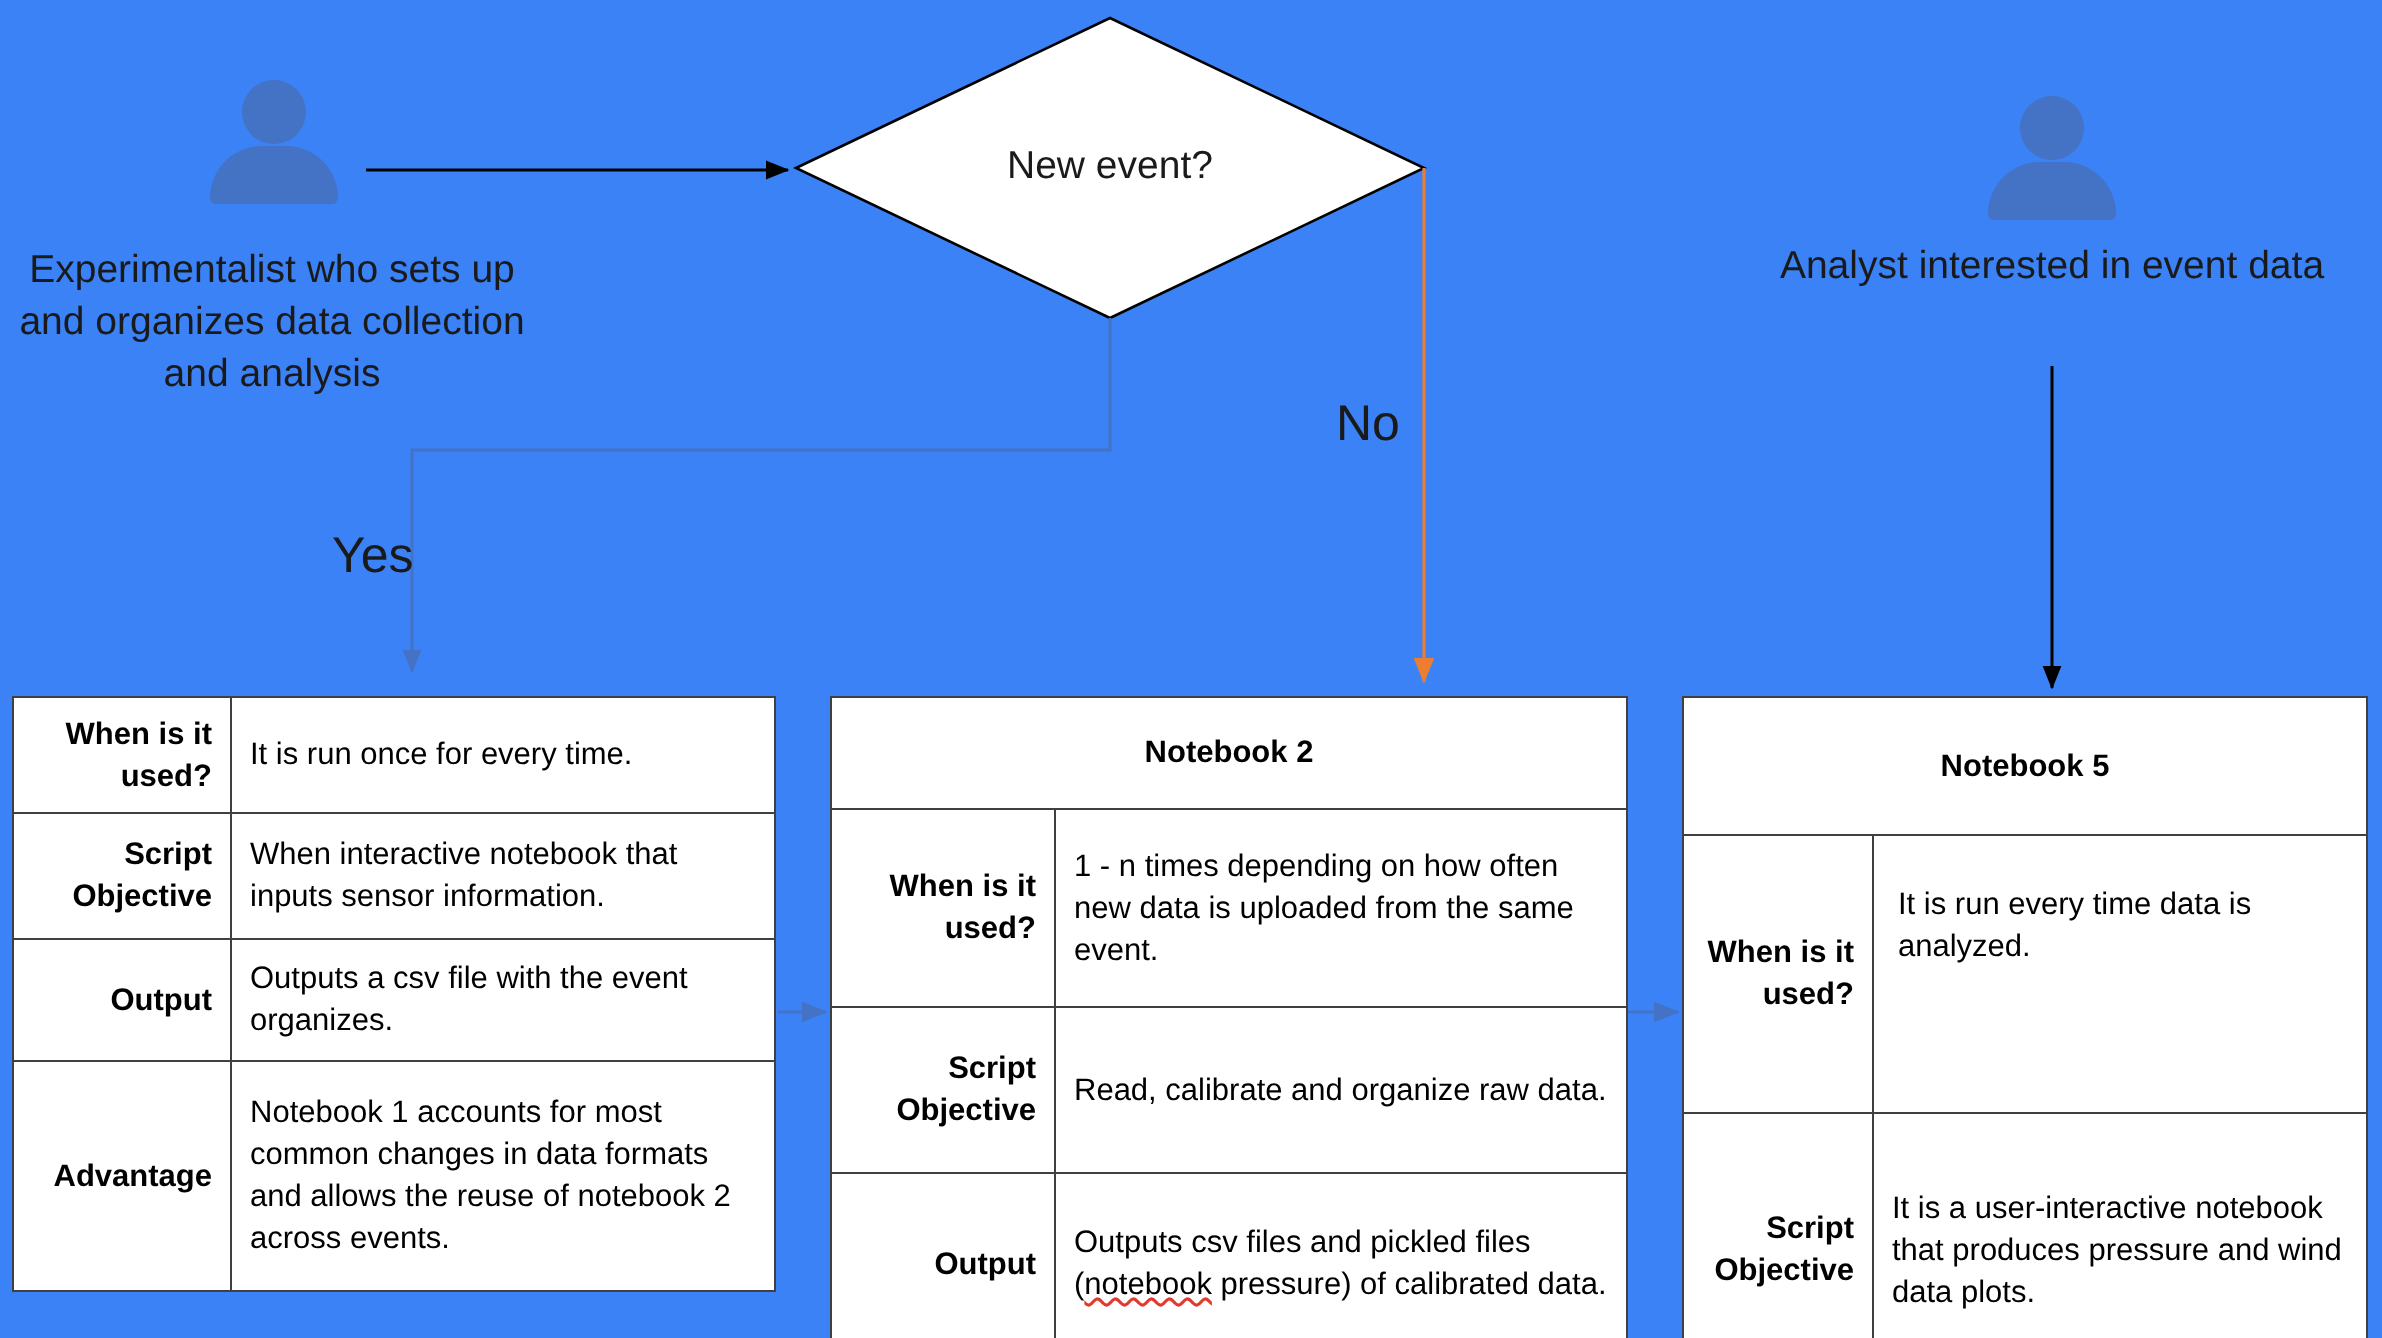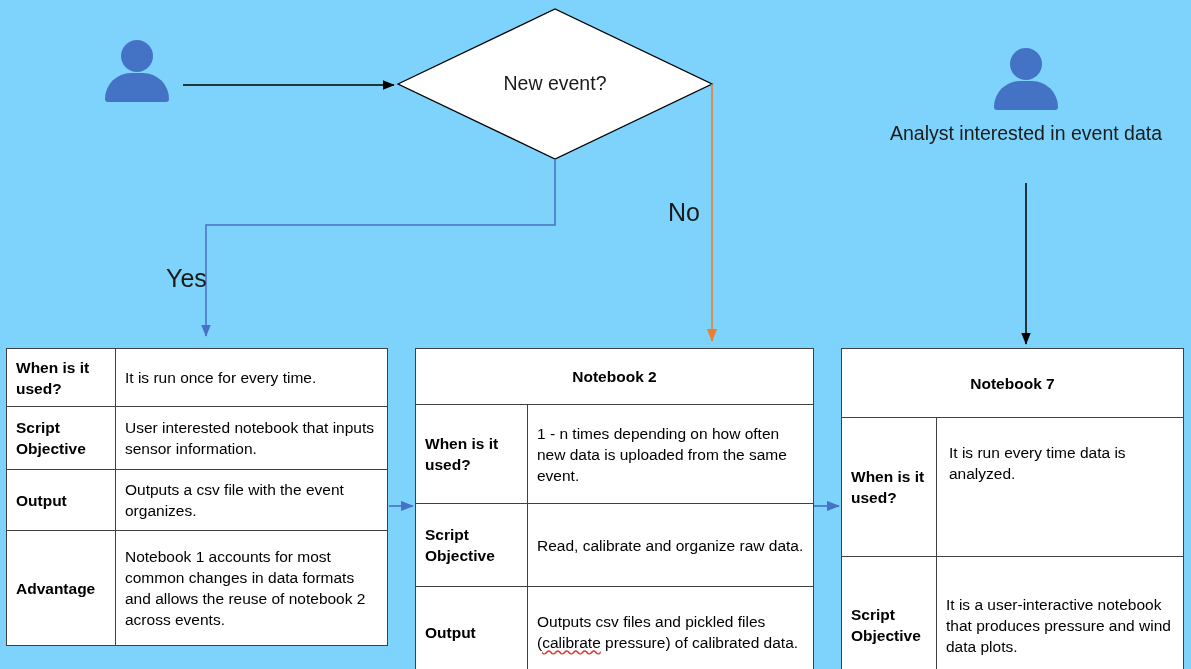--- a/index.html
+++ b/index.html
@@ -8,21 +8,21 @@
     background: #ffffff;
   }
   body {
     font-family: "Liberation Sans", sans-serif;
     color: #000000;
   }
   #canvas {
     position: relative;
     width: 1191px;
     height: 669px;
-    background: #7dd3fc;
+    background: #3b82f6;
     overflow: hidden;
   }
 
   
   .actor-icon {
     position: absolute;
     width: 64px;
     height: 62px;
   }
   .actor-head {
@@ -81,21 +81,21 @@
     line-height: 21px;
     vertical-align: middle;
     color: #000000;
   }
   .nb-title {
     text-align: center;
     font-weight: bold;
     font-size: 16.5px;
   }
   .nb-key {
-    text-align: left;
+    text-align: right;
     font-weight: bold;
   }
   .nb-val {
     text-align: left;
   }
   .spell {
     text-decoration: underline wavy #e03a2f;
     text-decoration-skip-ink: none;
   }
 
@@ -140,20 +140,21 @@
 
     <line x1="814" y1="506" x2="839" y2="506" stroke="#4472C4" stroke-width="1.6" marker-end="url(#arrow-blue)"></line>
   </svg>
 
   <div class="diamond-label" style="left:398px; top:72px; width:314px;">New event?</div>
 
   <div class="actor-icon" style="left:105px; top:40px;">
     <div class="actor-head"></div>
     <div class="actor-body"></div>
   </div>
+  <div class="actor-caption" style="left:4px; top:122px; width:264px;">Experimentalist who sets up and organizes data collection and analysis</div>
 
   <div class="actor-icon" style="left:994px; top:48px;">
     <div class="actor-head"></div>
     <div class="actor-body"></div>
   </div>
   <div class="actor-caption" style="left:888px; top:120px; width:276px;">Analyst interested in event data</div>
 
   <div class="edge-label" style="left:166px; top:264px;">Yes</div>
   <div class="edge-label" style="left:668px; top:198px;">No</div>
 
@@ -162,21 +163,21 @@
         <col style="width:109px">
         <col style="width:272px">
       </colgroup>
     <tbody>
       <tr>
         <td class="nb-key" style="height:47px;">When is it used?</td>
         <td class="nb-val">It is run once for every time.</td>
       </tr>
       <tr>
         <td class="nb-key" style="height:52px;">Script Objective</td>
-        <td class="nb-val">User interested notebook that inputs sensor information.</td>
+        <td class="nb-val">When interactive notebook that inputs sensor information.</td>
       </tr>
       <tr>
         <td class="nb-key" style="height:50px;">Output</td>
         <td class="nb-val">Outputs a csv file with the event organizes.</td>
       </tr>
       <tr>
         <td class="nb-key" style="height:104px;">Advantage</td>
         <td class="nb-val">Notebook 1 accounts for most common changes in data formats and allows the reuse of notebook 2 across events.</td>
       </tr>
     </tbody>
@@ -194,33 +195,33 @@
       <tr>
         <td class="nb-key" style="height:88px;">When is it used?</td>
         <td class="nb-val">1 - n times depending on how often new data is uploaded from the same event.</td>
       </tr>
       <tr>
         <td class="nb-key" style="height:72px;">Script Objective</td>
         <td class="nb-val">Read, calibrate and organize raw data.</td>
       </tr>
       <tr>
         <td class="nb-key" style="height:80px;">Output</td>
-        <td class="nb-val"><span>Outputs csv files and pickled files (</span><span class="spell">calibrate</span><span> pressure) of calibrated data.</span></td>
+        <td class="nb-val"><span>Outputs csv files and pickled files (</span><span class="spell">notebook</span><span> pressure) of calibrated data.</span></td>
       </tr>
     </tbody>
   </table>
 
   <table class="nb-table" style="left:841px; top:348px; width:342px;">
     <colgroup>
         <col style="width:95px">
         <col style="width:247px">
       </colgroup>
     <tbody>
       <tr>
-        <td class="nb-title" colspan="2" style="height:58px;">Notebook 7</td>
+        <td class="nb-title" colspan="2" style="height:58px;">Notebook 5</td>
       </tr>
       <tr>
         <td class="nb-key" style="height:128px;">When is it used?</td>
         <td class="nb-val" style="vertical-align:top; padding-top:24px;padding-left:12px;">It is run every time data is analyzed.</td>
       </tr>
       <tr>
         <td class="nb-key" style="height:126px;">Script Objective</td>
         <td class="nb-val">It is a user-interactive notebook that produces pressure and wind data plots.</td>
       </tr>
     </tbody>

